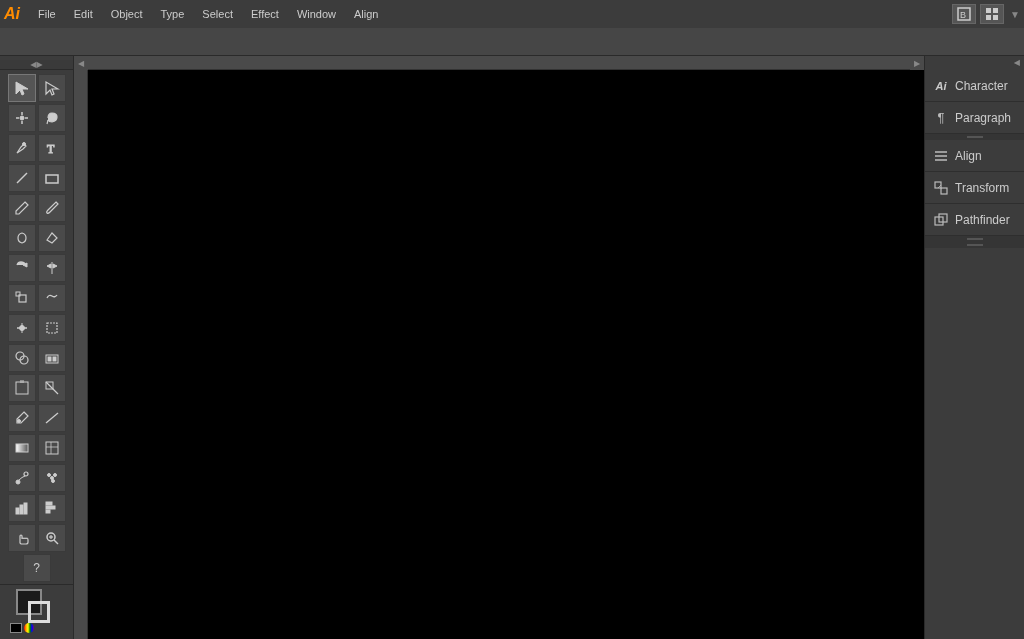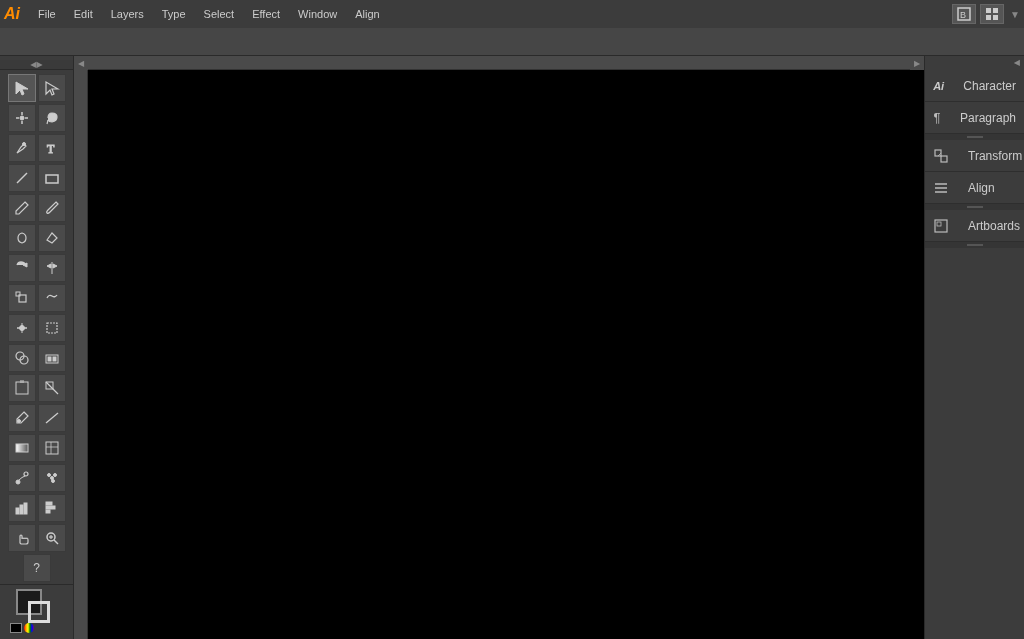--- a/index.html
+++ b/index.html
@@ -253,21 +253,20 @@
       align-items: center;
       gap: 6px;
       padding: 6px 8px;
       cursor: pointer;
       border-bottom: 1px solid #2e2e2e;
       min-height: 32px;
     }
     .panel-item-label {
       color: #ccc;
       font-size: 12px;
-      margin-left: 13px;
     }
     .panel-item-icon {
       width: 16px;
       height: 16px;
       display: flex;
       align-items: center;
       justify-content: center;
       color: #bbb;
       font-size: 12px;
     }
@@ -289,21 +288,21 @@
       background: #555;
     }
   </style>
 </head>
 <body>
 
 <div id="menubar">
   <span class="ai-logo">Ai</span>
   <span class="menu-item">File</span>
   <span class="menu-item">Edit</span>
-  <span class="menu-item">Layers</span>
+  <span class="menu-item">Object</span>
   <span class="menu-item">Type</span>
   <span class="menu-item">Select</span>
   <span class="menu-item">Effect</span>
   <span class="menu-item">Window</span>
   <span class="menu-item">Align</span>
   <div class="toolbar-icons-right">
     <div class="icon-box">
       <svg viewBox="0 0 14 14">
           <rect x="1" y="1" width="12" height="12" fill="none" stroke="#ccc" stroke-width="1.5"></rect>
           <text x="3" y="11" font-size="9" fill="#ccc">B</text>
@@ -631,55 +630,55 @@
 
     <div class="panel-grab">
       <div class="panel-grab-dots">
           <div class="grab-dot"></div>
         </div>
     </div>
 
     <div class="panel-item">
       <div class="panel-item-icon">
         <svg width="16" height="16" viewBox="0 0 16 16">
+            <line x1="2" y1="4" x2="14" y2="4" stroke="#bbb" stroke-width="1.5"></line>
+            <line x1="2" y1="8" x2="14" y2="8" stroke="#bbb" stroke-width="1.5"></line>
+            <line x1="2" y1="12" x2="14" y2="12" stroke="#bbb" stroke-width="1.5"></line>
+          </svg>
+      </div>
+      <span class="panel-item-label">Align</span>
+    </div>
+
+    <div class="panel-item">
+      <div class="panel-item-icon">
+        <svg width="16" height="16" viewBox="0 0 16 16">
             <rect x="2" y="2" width="6" height="6" fill="none" stroke="#bbb" stroke-width="1.2"></rect>
             <rect x="8" y="8" width="6" height="6" fill="none" stroke="#bbb" stroke-width="1.2"></rect>
             <line x1="5" y1="8" x2="8" y2="5" stroke="#bbb" stroke-width="0.8"></line>
           </svg>
       </div>
       <span class="panel-item-label">Transform</span>
     </div>
 
     <div class="panel-item">
       <div class="panel-item-icon">
         <svg width="16" height="16" viewBox="0 0 16 16">
-            <line x1="2" y1="4" x2="14" y2="4" stroke="#bbb" stroke-width="1.5"></line>
-            <line x1="2" y1="8" x2="14" y2="8" stroke="#bbb" stroke-width="1.5"></line>
-            <line x1="2" y1="12" x2="14" y2="12" stroke="#bbb" stroke-width="1.5"></line>
-          </svg>
-      </div>
-      <span class="panel-item-label">Align</span>
-    </div>
-
+            <rect x="2" y="5" width="8" height="8" fill="none" stroke="#bbb" stroke-width="1.2"></rect>
+            <rect x="6" y="2" width="8" height="8" fill="none" stroke="#bbb" stroke-width="1.2"></rect>
+          </svg>
+      </div>
+      <span class="panel-item-label">Pathfinder</span>
+    </div>
 
     <div class="panel-grab">
       <div class="panel-grab-dots">
           <div class="grab-dot"></div>
         </div>
     </div>
 
-    <div class="panel-item">
-      <div class="panel-item-icon">
-        <svg width="16" height="16" viewBox="0 0 16 16">
-            <rect x="2" y="2" width="12" height="12" fill="none" stroke="#bbb" stroke-width="1.2"></rect>
-            <rect x="4" y="4" width="4" height="4" fill="none" stroke="#bbb" stroke-width="0.8"></rect>
-          </svg>
-      </div>
-      <span class="panel-item-label">Artboards</span>
-    </div>
 
     <div class="panel-grab">
       <div class="panel-grab-dots">
           <div class="grab-dot"></div>
         </div>
     </div>
 
 
   </div>
 </div>

